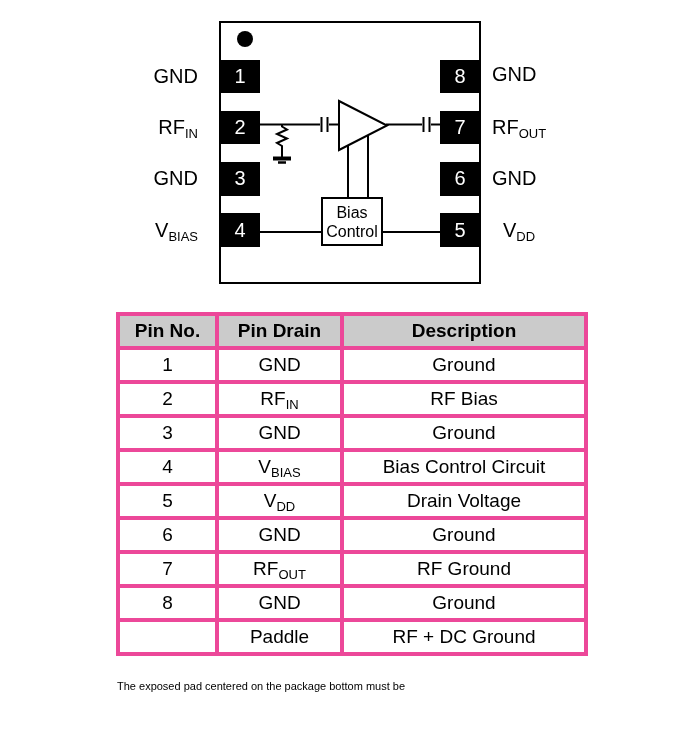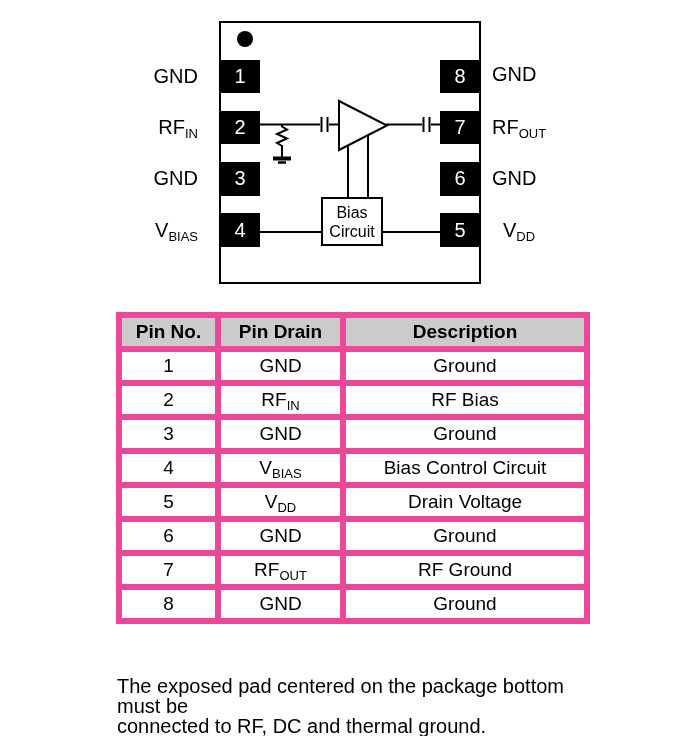--- a/index.html
+++ b/index.html
@@ -37,31 +37,31 @@
     font-size: 16px; line-height: 19px; text-align: center;
   }
 
   
   table.pin-table {
     position: absolute; left: 116px; top: 312px;
     border-collapse: collapse; table-layout: fixed; width: 468px;
     font-size: 19px;
   }
   table.pin-table th, table.pin-table td {
-    border: 6px solid #ec4899;
+    border: 4px solid #ec4899;
     height: 34px; text-align: center; vertical-align: middle;
     padding: 0; overflow: hidden;
   }
   table.pin-table th { background: #cbcbcb; font-weight: bold; }
   table.pin-table td sub { font-size: 13px; vertical-align: -4px; line-height: 0; }
 
   
   .footnote {
     position: absolute; left: 117px; top: 676px; width: 470px;
-    font-size: 20px; line-height: 20px;
+    font-size: 11px; line-height: 20px;
   }
 </style>
 </head>
 <body>
 
 <div class="page">
 
   <div class="diagram">
     <svg width="697" height="300" viewBox="0 0 697 300">
 
@@ -134,21 +134,21 @@
     </div>
     <div class="pin-label right" style="top:165px;">
       <span>GND</span><sub></sub>
     </div>
     <div class="pin-label right" style="top:217px; padding-left:11px;">
       <span>V</span><sub>DD</sub>
     </div>
 
     <div class="bias-text">
       <span>Bias</span>
-      <span>Circuit</span>
+      <span>Control</span>
     </div>
   </div>
 
   <table class="pin-table">
     <colgroup>
       <col style="width:99px">
         <col style="width:125px">
         <col style="width:244px">
     </colgroup>
     <thead>
@@ -192,21 +192,25 @@
       <tr>
         <td>7</td>
         <td><span>RF</span><sub class="cell-sub">OUT</sub></td>
         <td>RF Ground</td>
       </tr>
       <tr>
         <td>8</td>
         <td><span>GND</span><sub class="cell-sub"></sub></td>
         <td>Ground</td>
       </tr>
+      <tr>
+        <td></td>
+        <td><span>Paddle</span><sub class="cell-sub"></sub></td>
+        <td>RF + DC Ground</td>
+      </tr>
     </tbody>
   </table>
 
   <div class="footnote">
     <div>The exposed pad centered on the package bottom must be</div>
-    <div>connected to RF, DC and thermal ground.</div>
   </div>
 
 </div>
 
 </body></html>

